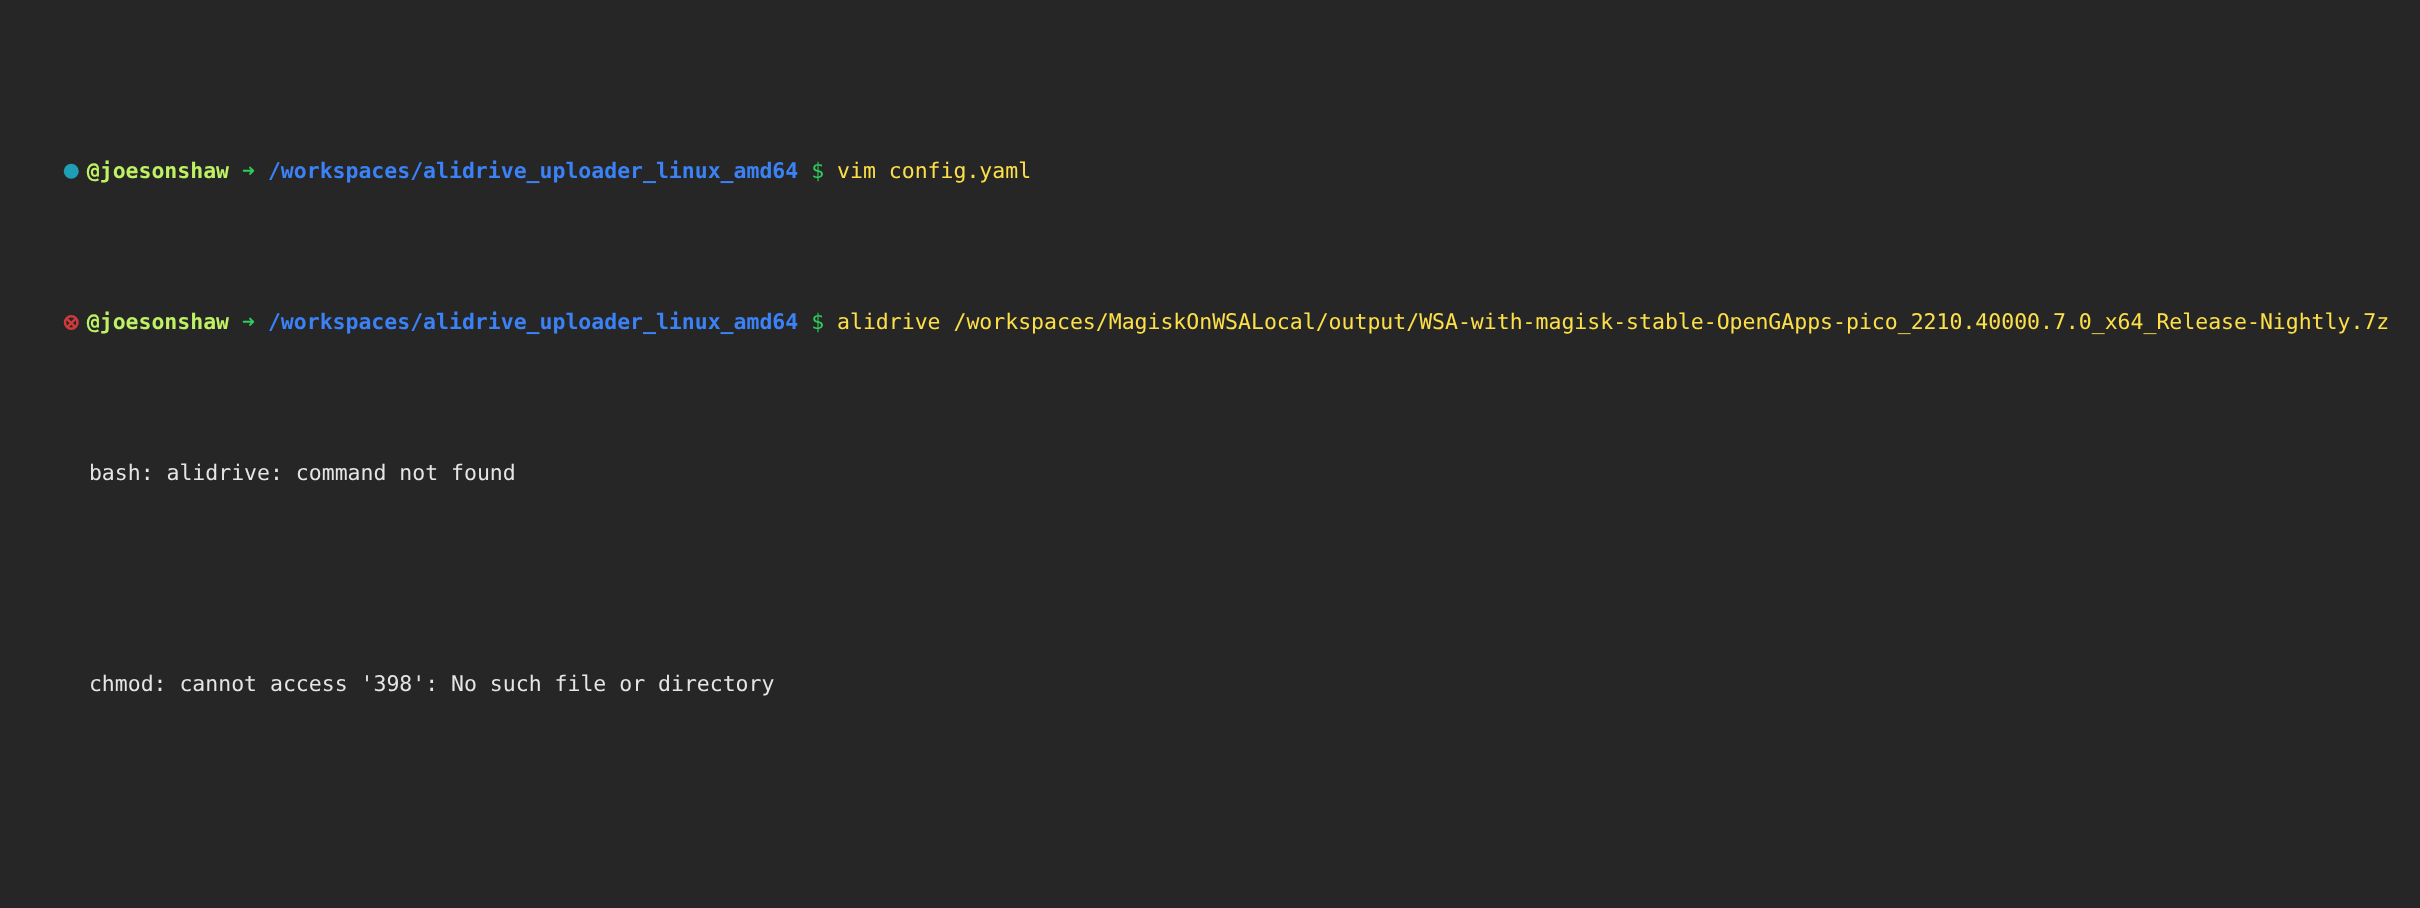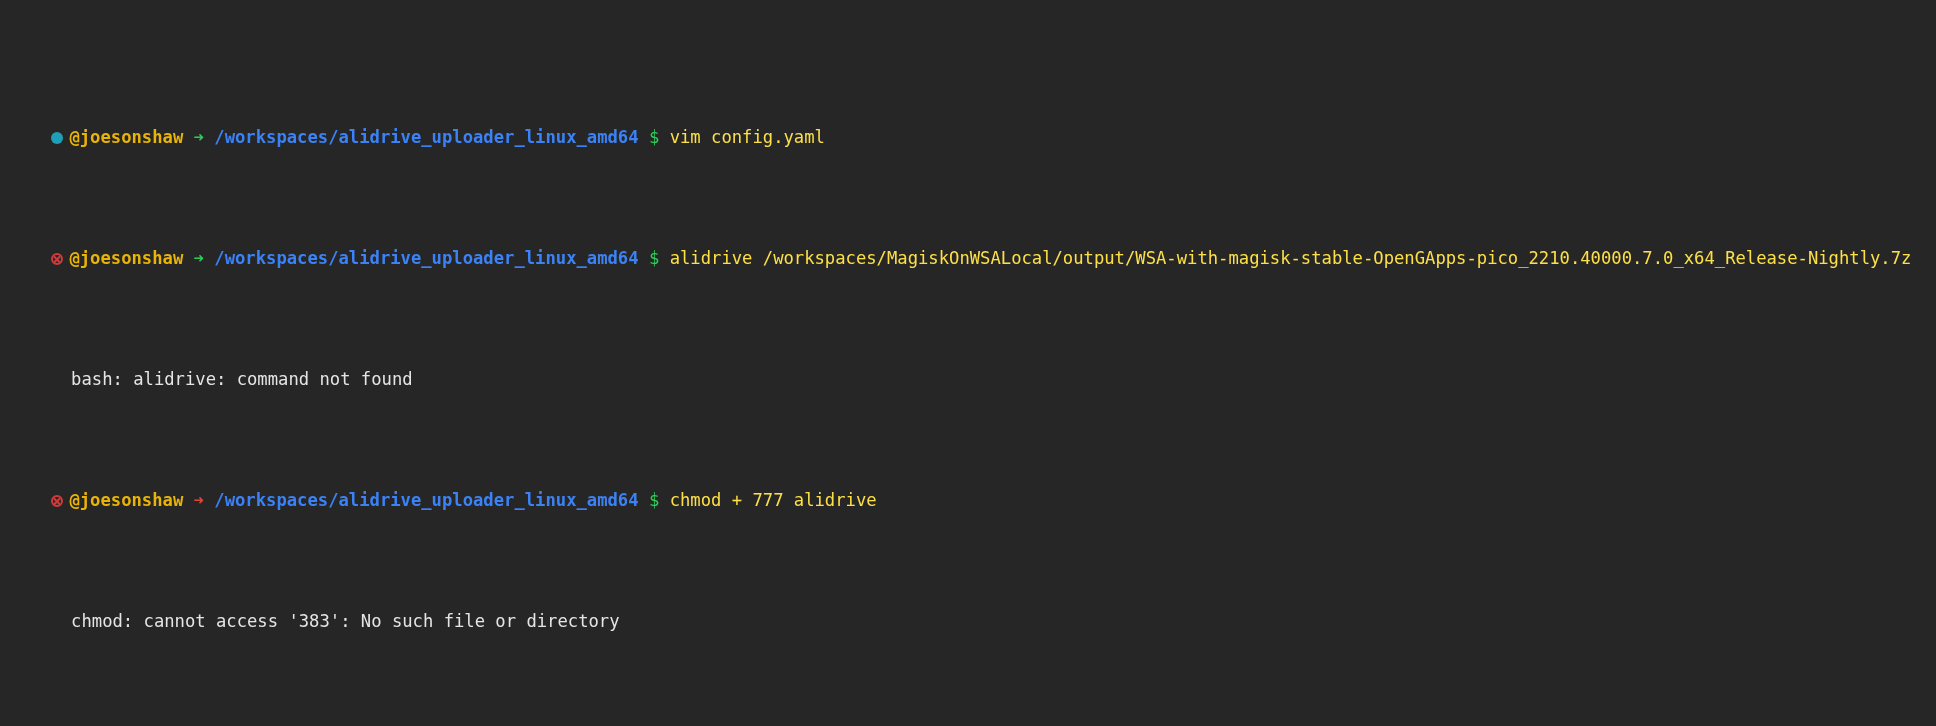--- a/index.html
+++ b/index.html
@@ -29,21 +29,21 @@
   }
   .line {
     height: 24.2px;
     white-space: pre;
     padding-left: 9px;
     box-sizing: border-box;
   }
   .seg { white-space: pre; }
 
   
-  .c-user    { color: #eab308; font-weight: bold; }
+  .c-user    { color: #bef264; font-weight: bold; }
   .c-path    { color: #3b82f6; font-weight: bold; }
   .c-dollar  { color: #2ecc5a; }
   .c-cmd     { color: #fde047; }
   .c-plain   { color: #e5e5e5; }
 
   
   .bullet {
     display: inline-block;
     width: 15px;
     height: 15px;
@@ -104,27 +104,24 @@
   <div class="line">
     <span class="bullet err"><i class="x2"></i></span><span class="c-user">@joesonshaw</span><span class="seg"> </span><span class="arrow">➜</span><span class="seg"> </span><span class="c-path">/workspaces/alidrive_uploader_linux_amd64</span><span class="seg"> </span><span class="c-dollar">$</span><span class="seg"> </span><span class="c-cmd">alidrive /workspaces/MagiskOnWSALocal/output/WSA-with-magisk-stable-OpenGApps-pico_2210.40000.7.0_x64_Release-Nightly.7z</span>
   </div>
 
   
   <div class="line">
     <span class="seg">  </span><span class="c-plain">bash: alidrive: command not found</span>
   </div>
 
   
-  <div class="line">
-    <span class="bullet err"><i class="x2"></i></span><span class="c-user">@joesonshaw</span><span class="seg"> </span><span class="arrow red">➜</span><span class="seg"> </span><span class="c-path">/workspaces/alidrive_uploader_linux_amd64</span><span class="seg"> </span><span class="c-dollar">$</span><span class="seg"> </span><span class="c-cmd">chmod + 777 alidrive</span>
-  </div>
 
   
   <div class="line">
-    <span class="seg">  </span><span class="c-plain">chmod: cannot access '383': No such file or directory</span>
+    <span class="seg">  </span><span class="c-plain">chmod: cannot access '398': No such file or directory</span>
   </div>
 
   
   <div class="line">
     
   </div>
 
   
   
 

